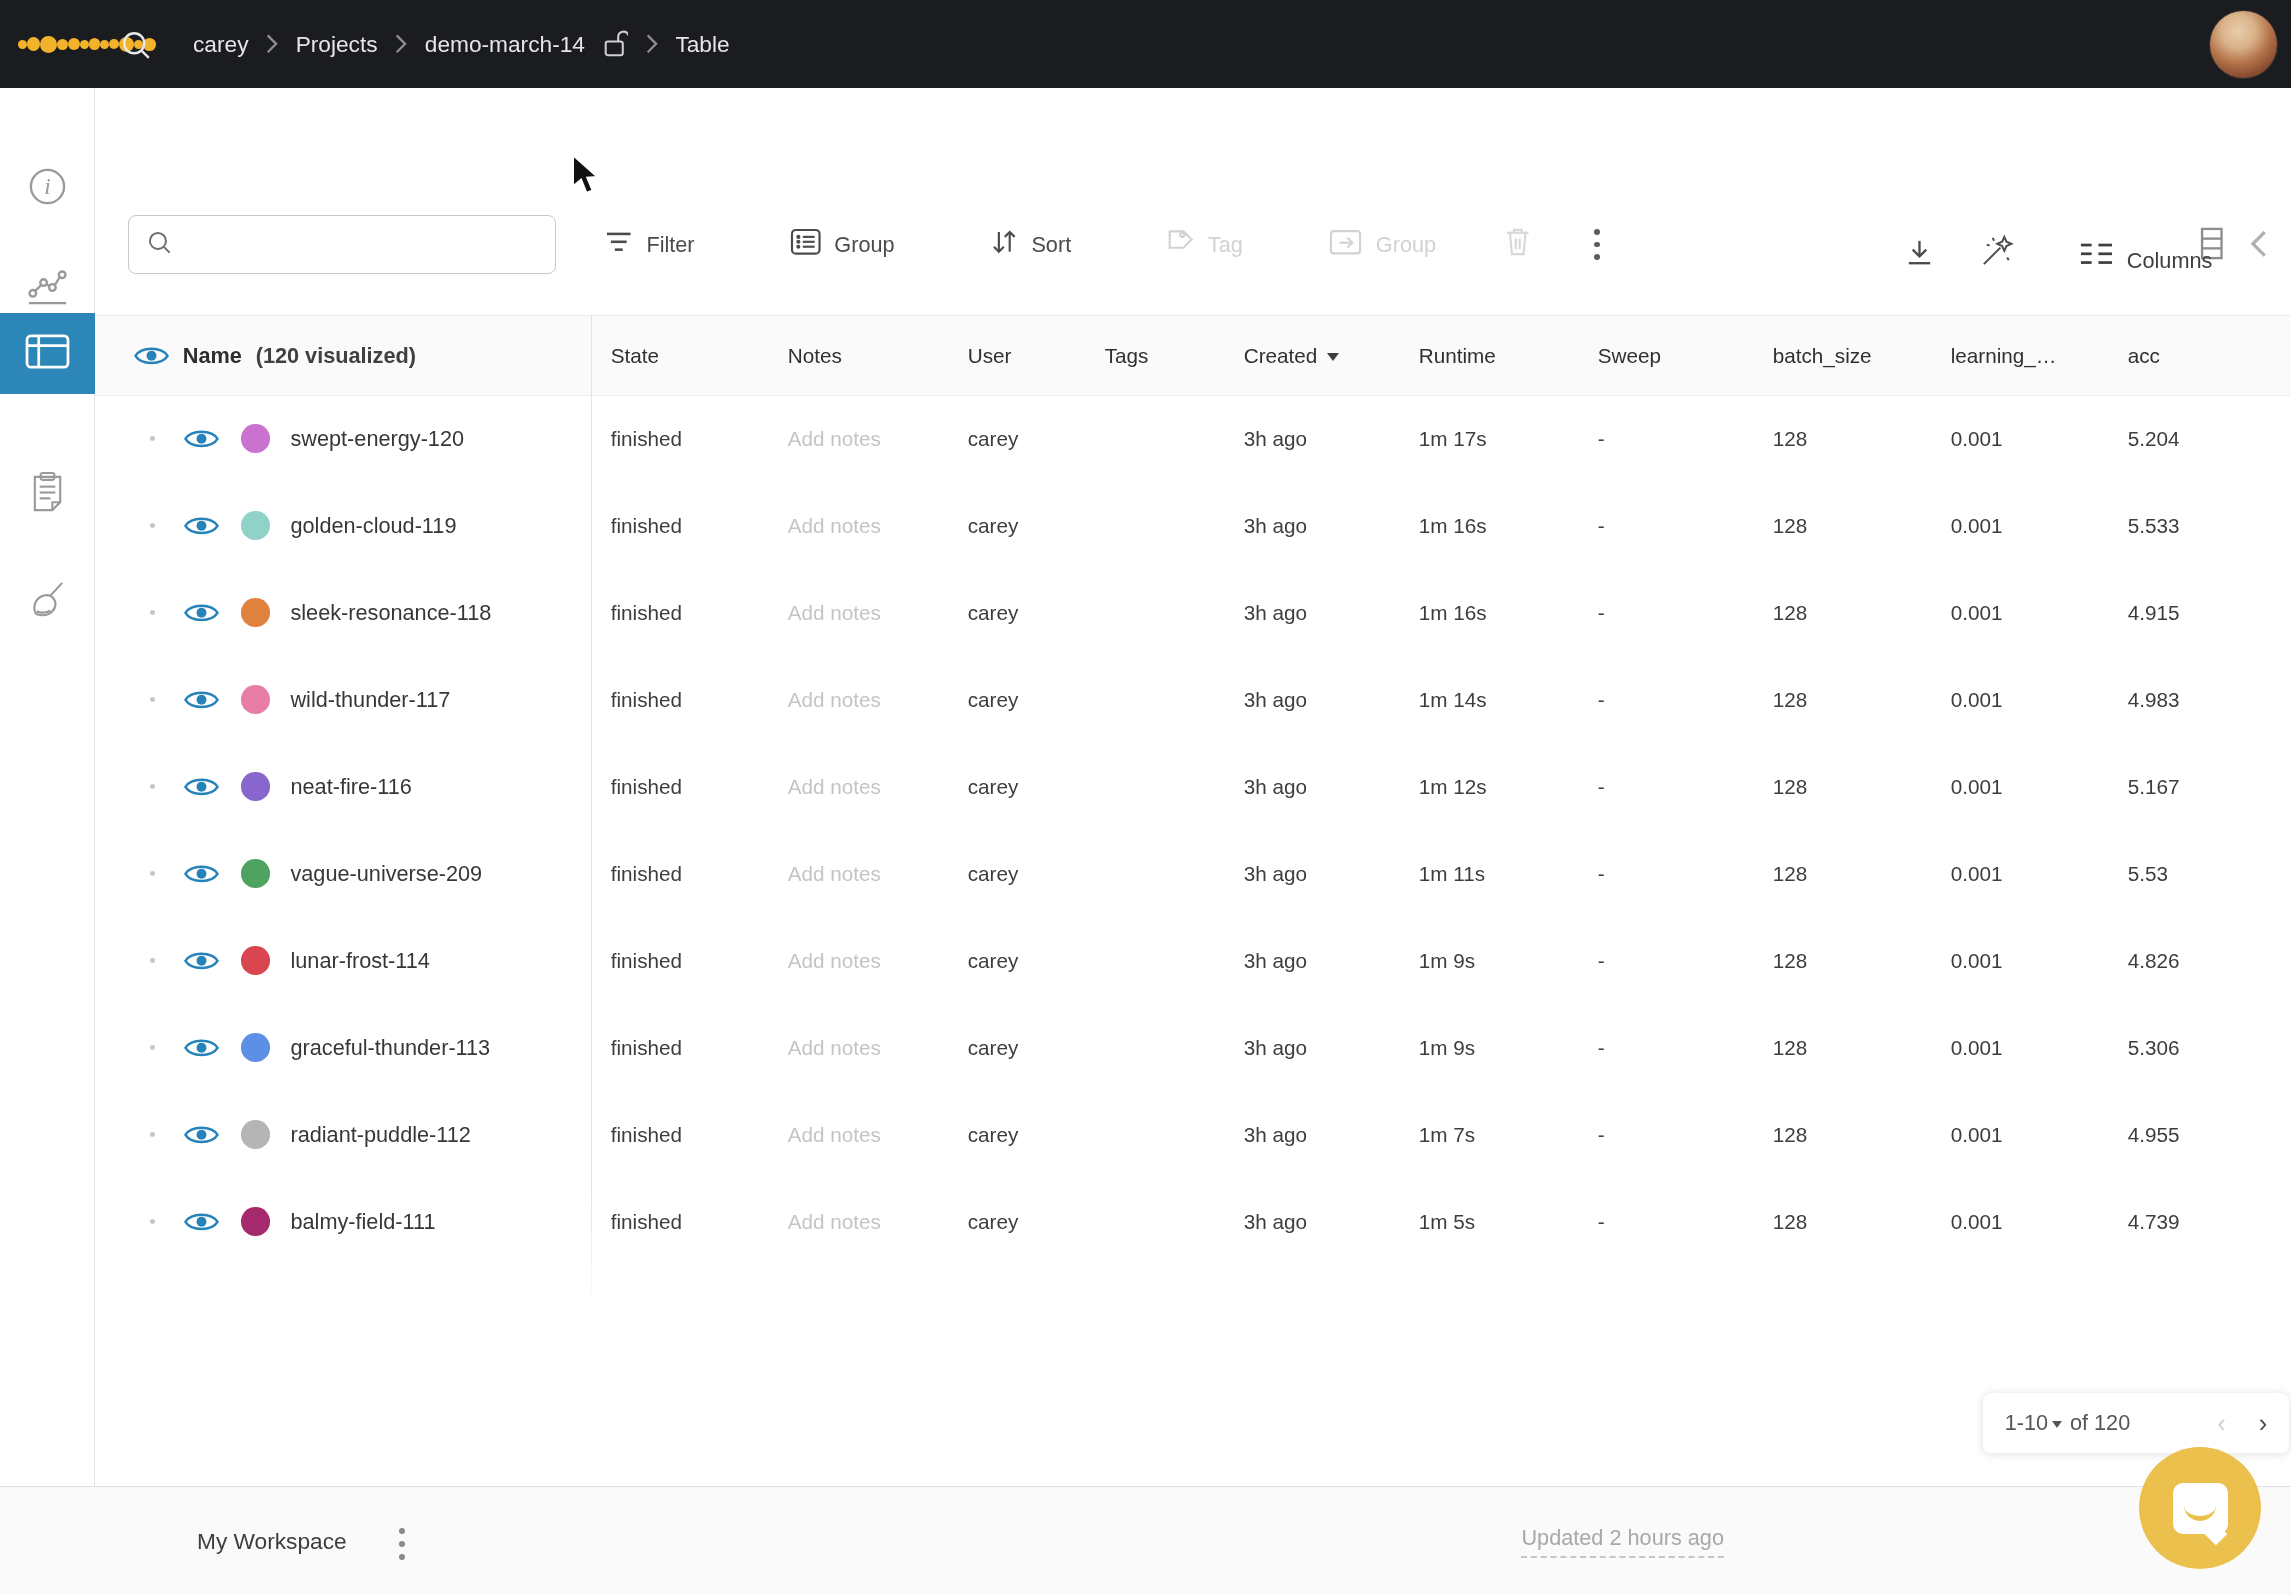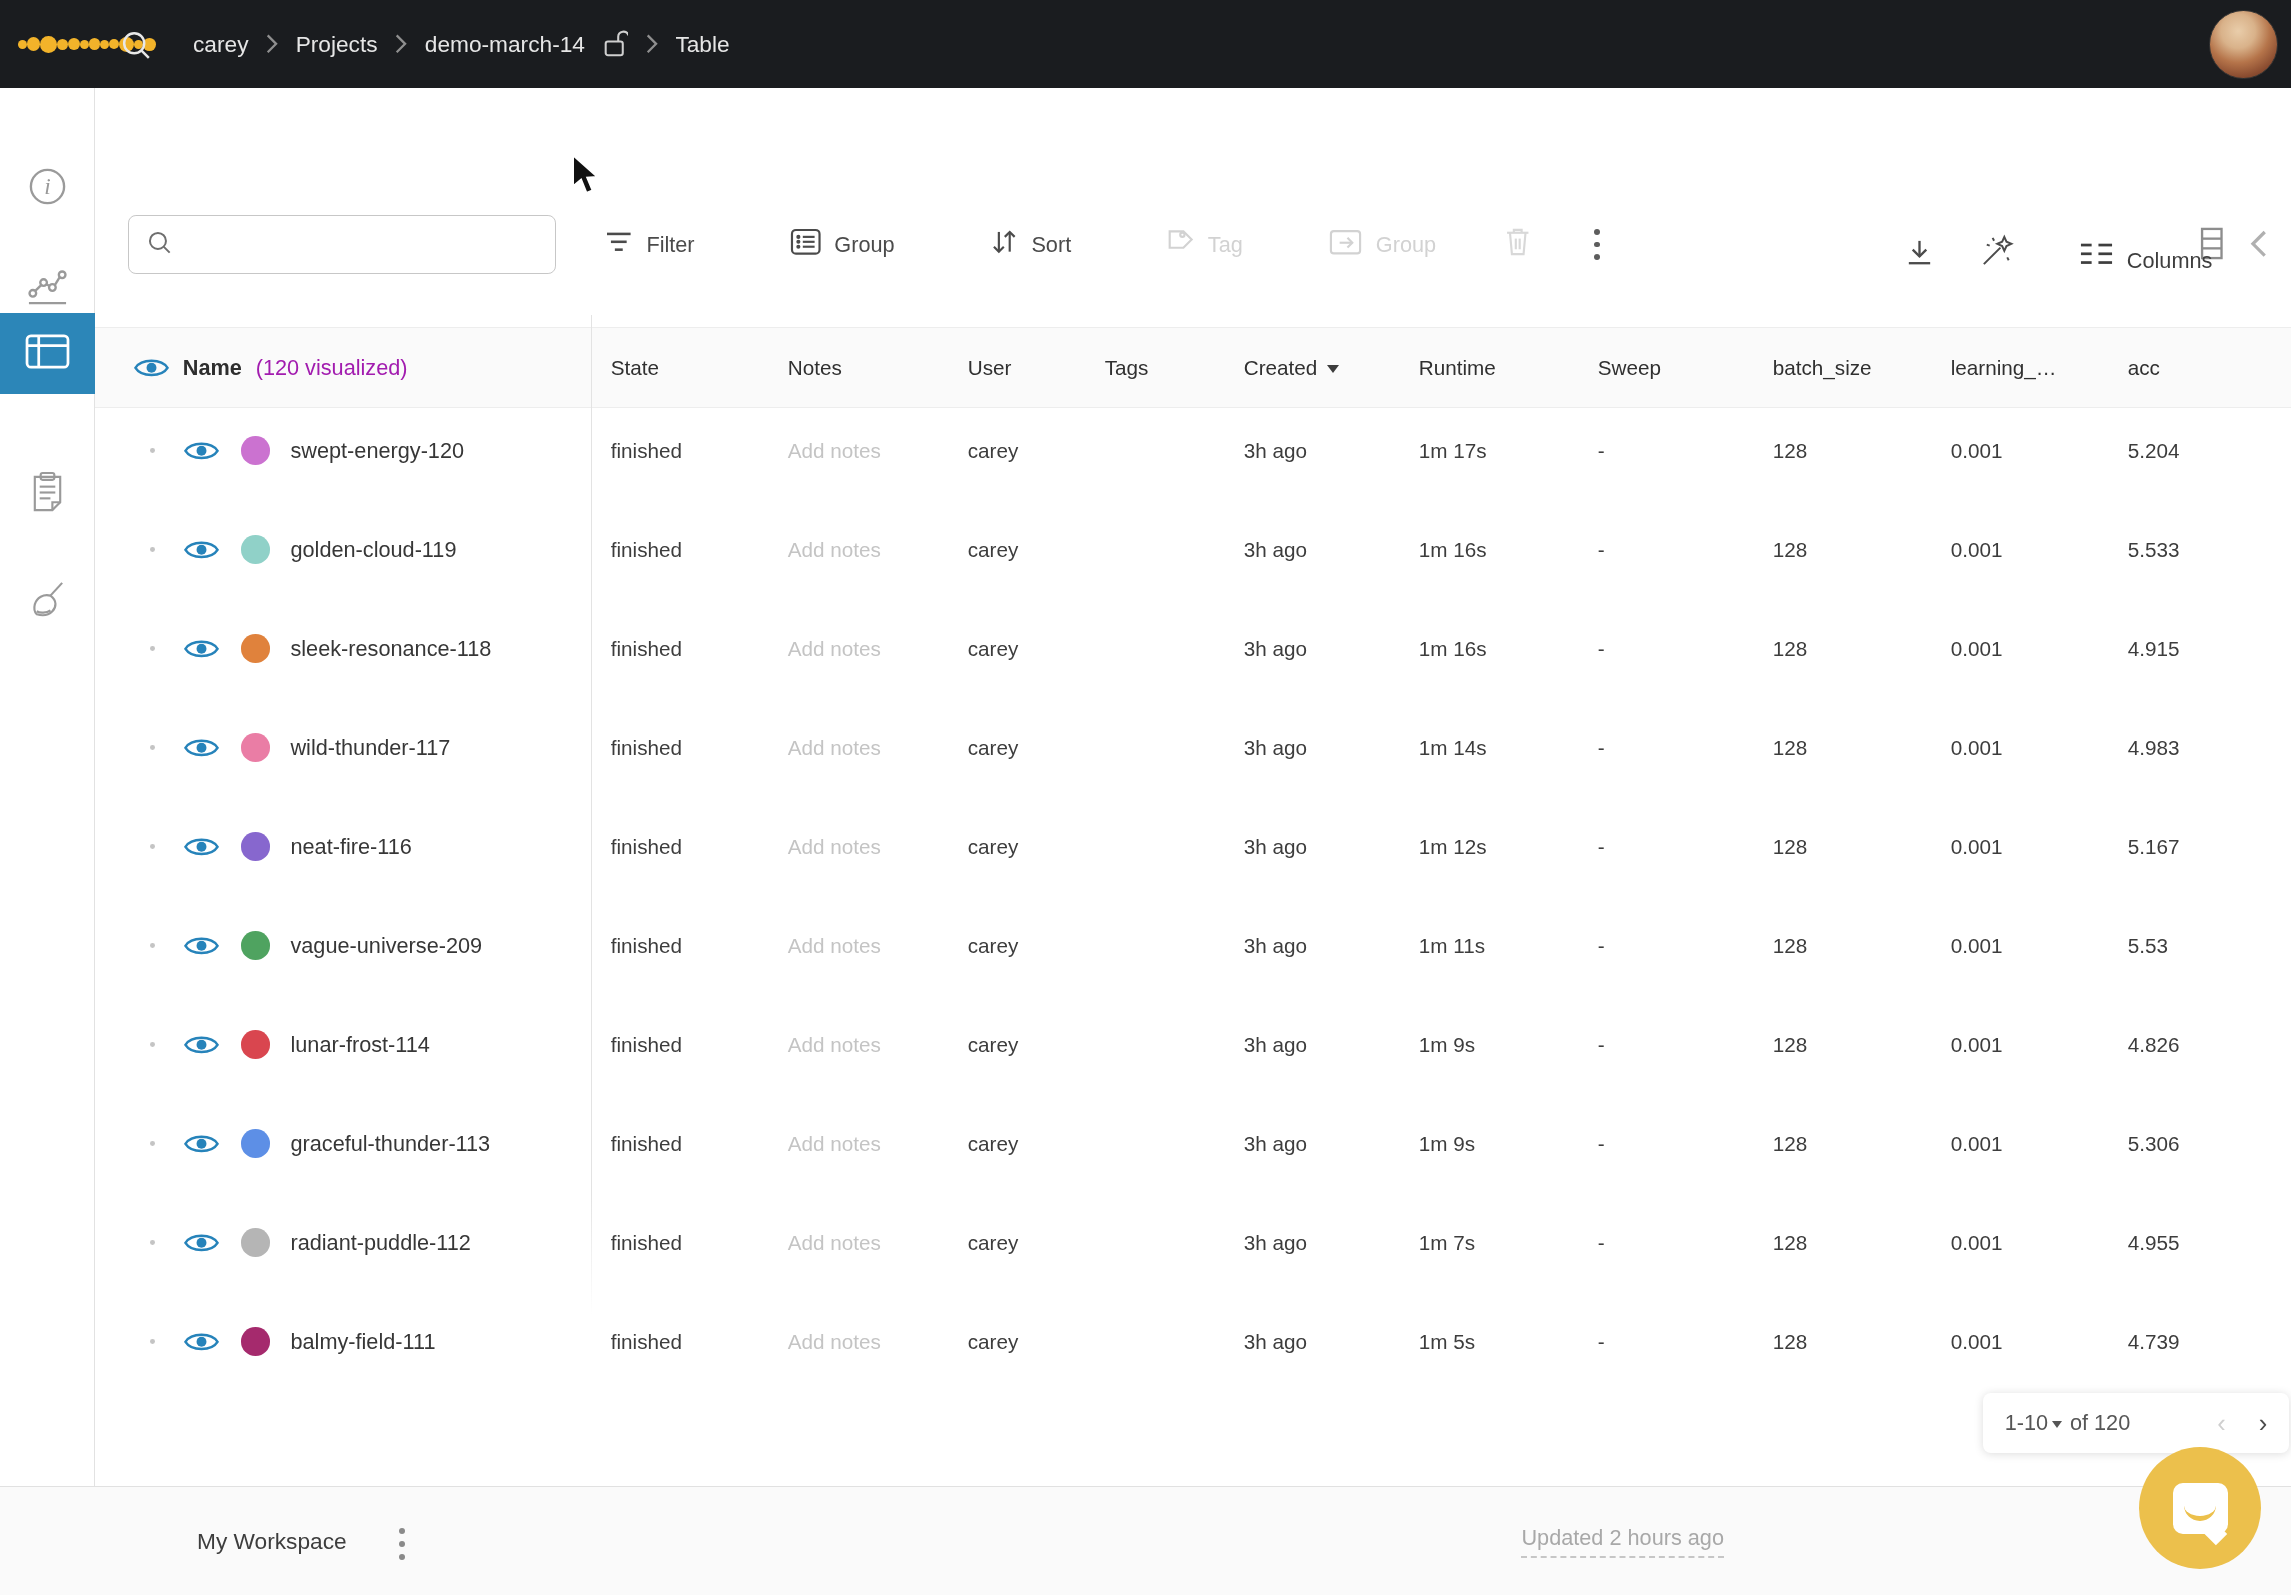--- a/index.html
+++ b/index.html
@@ -35,27 +35,27 @@
   .panel-top-icons { position:absolute; left:2104px; top:138px; display:flex; gap:25.6px; align-items:center; }
 
   .search-box { position:absolute; left:33px; top:127px; width:428px; height:59px; border:1px solid #c7c7c7; border-radius:7.9px; display:flex; align-items:center; padding-left:15.8px; background:#fff; }
   .search-box input { border:none; outline:none; flex:1; font-size:20.7px; margin-left:11.8px; font-family:inherit; color:#444; background:transparent; }
 
   .tb-btn { position:absolute; top:127px; height:59px; display:flex; align-items:center; gap:12.8px; font-size:21.7px; color:#4b4b4b; cursor:default; }
   .tb-btn.disabled { color:#d2d2d2; }
   .right-tools { position:absolute; top:127px; height:59px; display:flex; align-items:flex-end; }
 
   
-  .grid-row { display:grid; grid-template-columns:496px 177px 180px 137px 139px 175px 179px 175px 178px 177px 1fr; align-items:center;margin-top:12px; }
+  .grid-row { display:grid; grid-template-columns:496px 177px 180px 137px 139px 175px 179px 175px 178px 177px 1fr; align-items:center; }
   .cell { padding-left:19.7px; font-size:20.7px; color:#3d3d3d; white-space:nowrap; overflow:hidden; }
   .thead { position:absolute; left:0; top:227px; width:2197px; height:81px; background:#fafafa; border-top:1px solid #ededed; border-bottom:1px solid #ededed; }
   .thead .cell { color:#303030; }
   .name-hcell { display:flex; align-items:center; padding-left:39px; gap:13.8px; }
   .name-hcell .nm { font-weight:700; color:#2e2e2e; font-size:21.7px; }
-  .name-hcell .sub { color:#a21caf; font-weight:400; font-size:21.7px; }
+  .name-hcell .sub { color:#404040; font-weight:700; font-size:21.7px; }
   .caret-down { display:inline-block; width:0; height:0; border-left:6.9px solid transparent; border-right:6.9px solid transparent; border-top:8.9px solid #3c3c3c; margin-left:9.9px; vertical-align:middle; }
 
   .tbody { position:absolute; left:0; top:307px; width:2197px; }
   .trow { height:87px; }
   .name-cell { display:flex; align-items:center; }
   .row-handle { width:4.9px; height:4.9px; border-radius:50%; background:#c4c4c4; margin-left:55px; flex:0 0 auto; }
   .row-eye { margin-left:29.6px; flex:0 0 auto; display:flex; }
   .run-dot { width:28.6px; height:28.6px; border-radius:50%; margin-left:21.7px; flex:0 0 auto; }
   .run-name { margin-left:20.7px; font-size:21.7px; color:#373737; }
   .notes-cell { color:#c4c4c4; }

